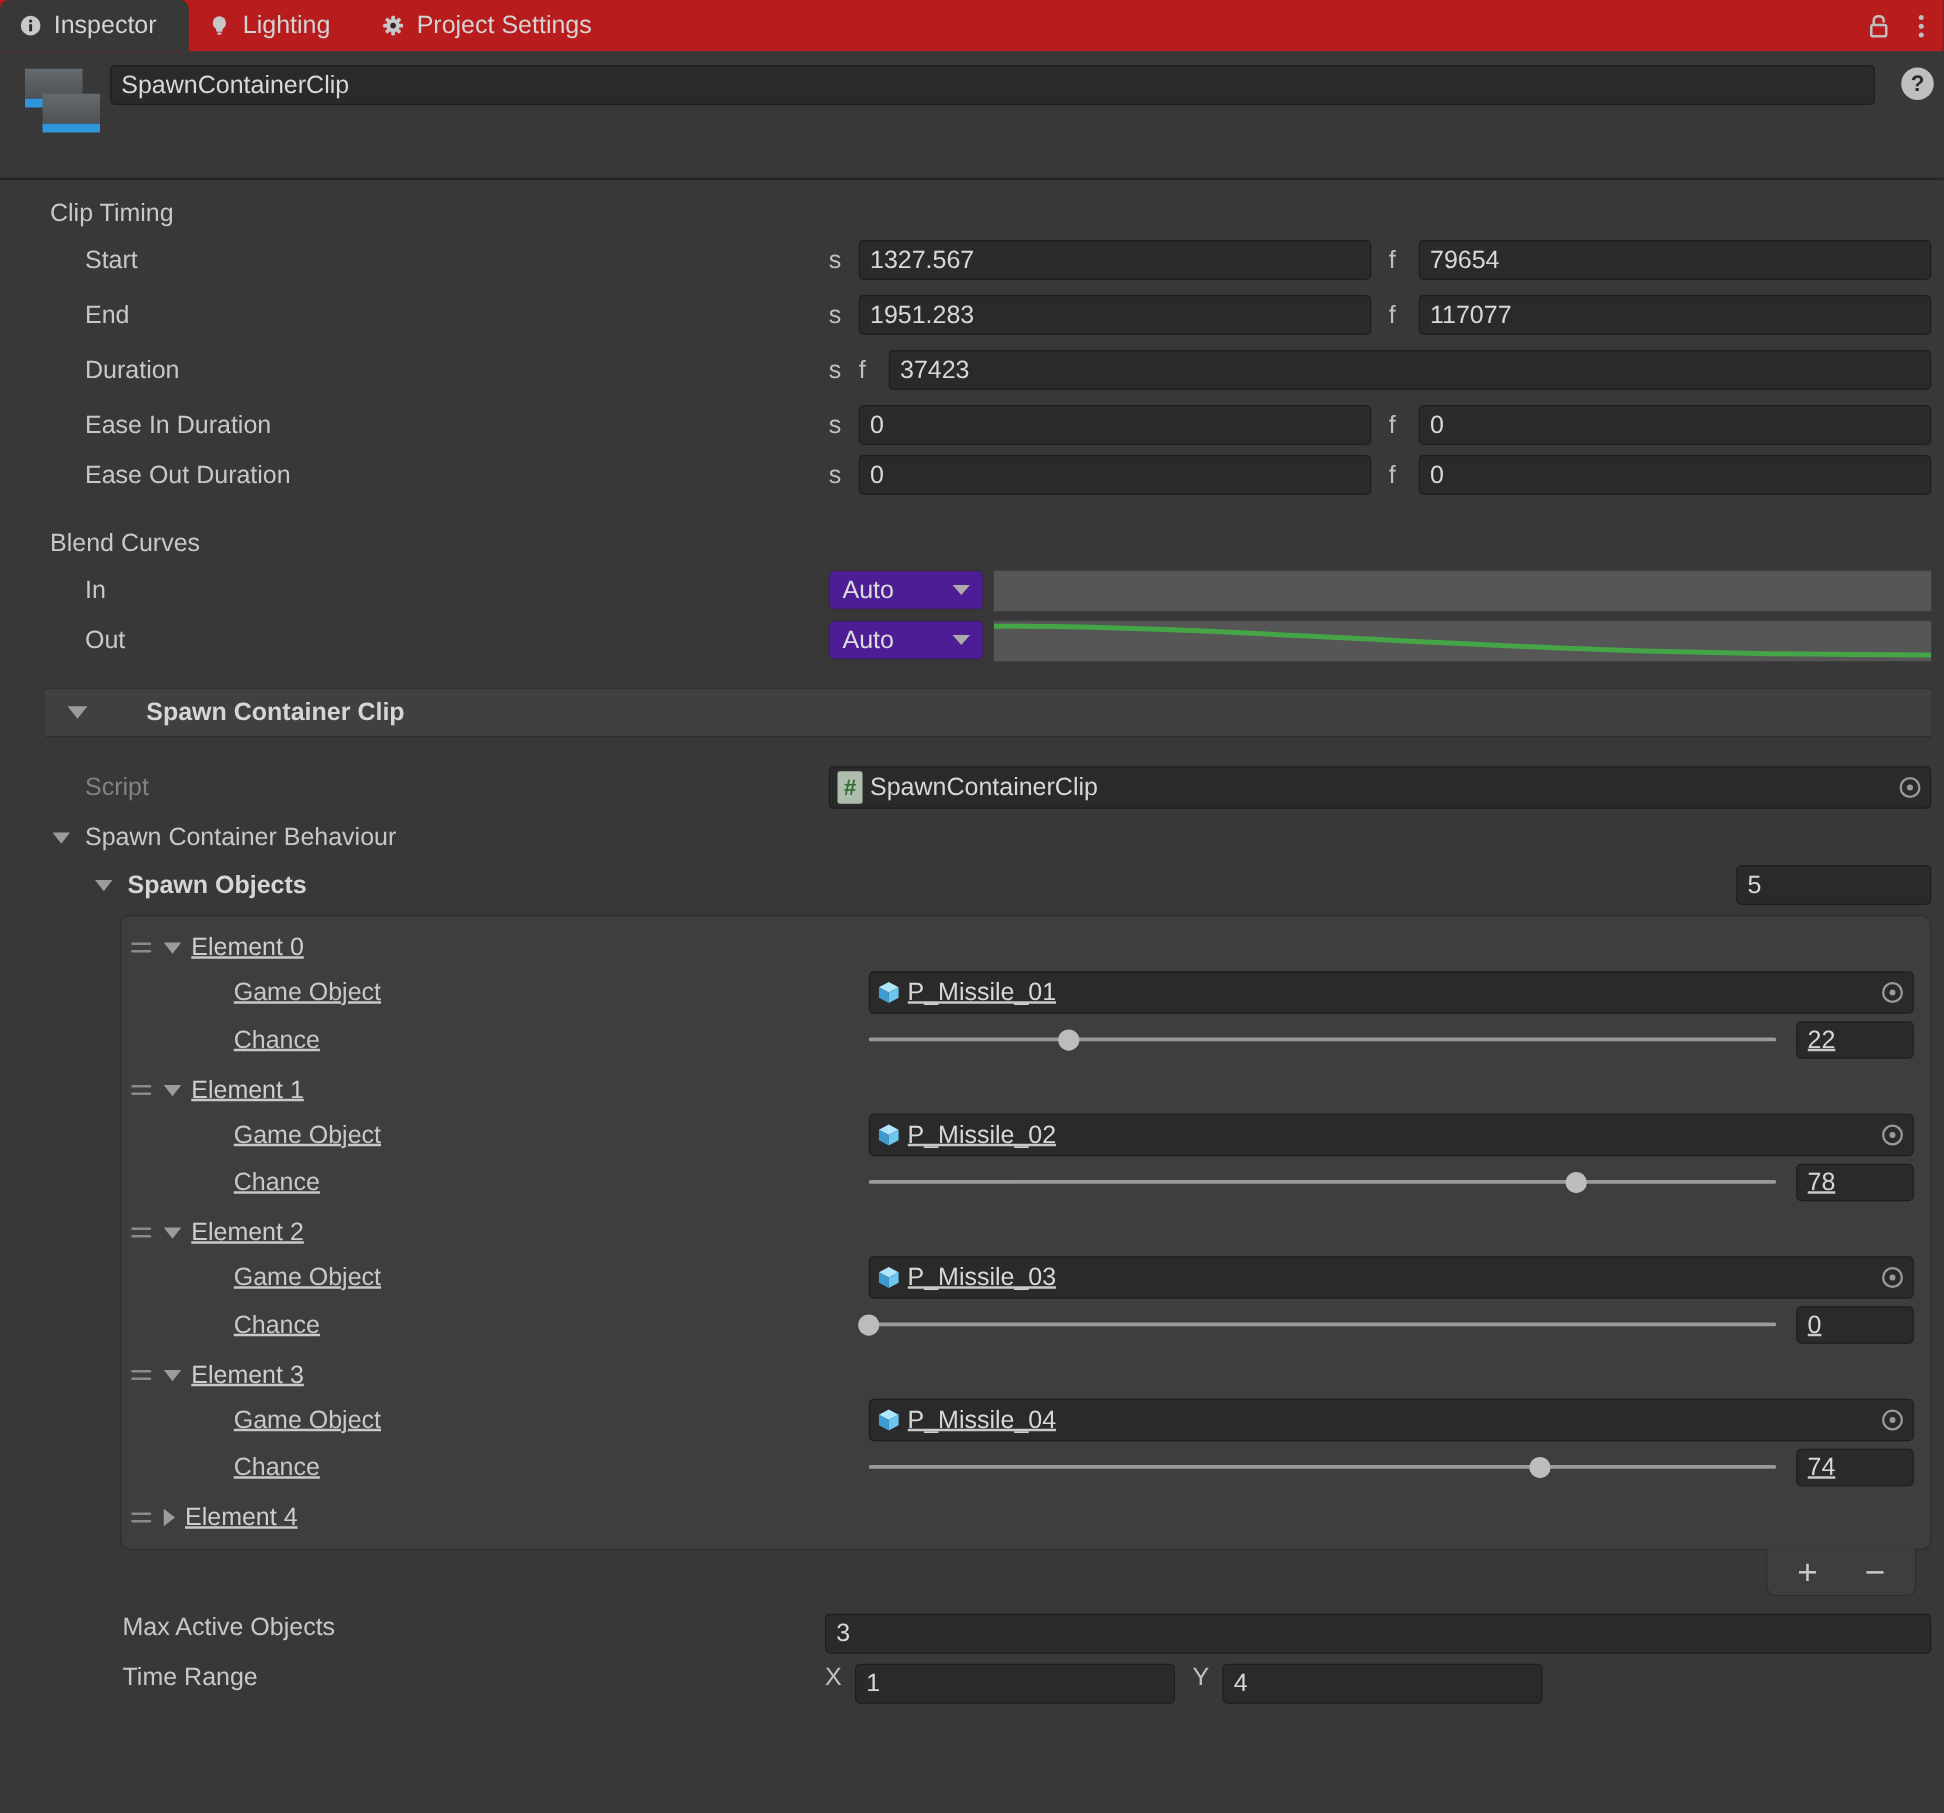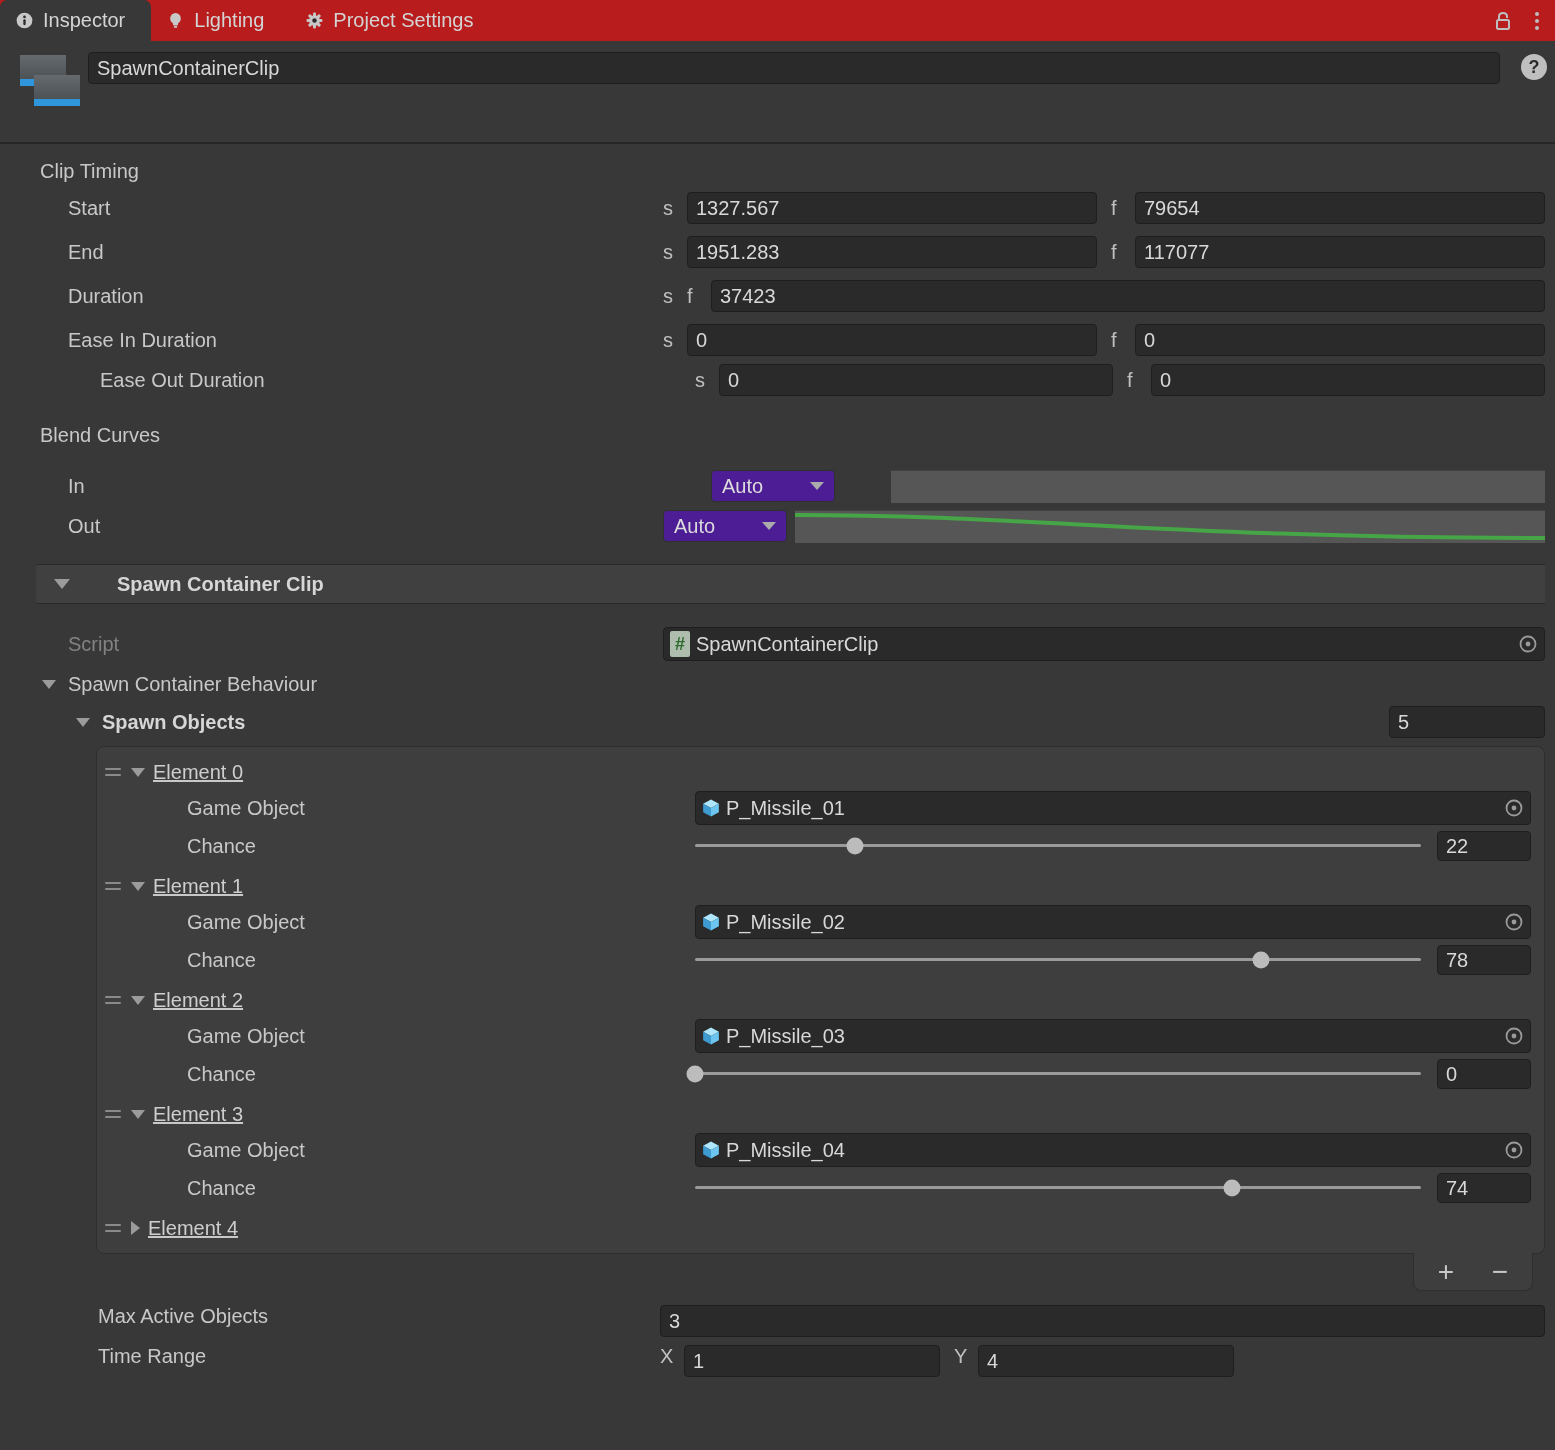--- a/index.html
+++ b/index.html
@@ -67,21 +67,21 @@
   .size-field{margin-left:auto;flex:0 0 156px;}
 
   
   .array-box{box-sizing:border-box;margin:8px 10px 0 96px;background:#3E3E3E;border:1px solid #2E2E2E;
              border-radius:8px;padding:6px 13px 6px 8px;}
   .el-header{display:flex;align-items:center;height:38px;gap:6px;text-decoration:underline;}
   .el-header.gap{margin-top:6px;}
   .drag-handle{width:18px;display:flex;flex-direction:column;gap:4px;margin-right:2px;}
   .drag-handle span{height:2px;background:#8A8A8A;border-radius:1px;width:16px;}
   .el-label{margin-left:2px;color:#CECECE;}
-  .erow{display:flex;align-items:center;height:34px;}
+  .erow{display:flex;align-items:center;height:34px;text-decoration:underline;}
   .erow.chance{height:30px;margin-top:6px;}
   .elabel{flex:0 0 590px;padding-left:82px;box-sizing:border-box;}
   .slider{position:relative;flex:1 1 0;height:30px;margin-right:16px;}
   .slider::before{content:"";position:absolute;left:0;right:0;top:50%;height:3px;margin-top:-2px;background:#9A9A9A;border-radius:2px;}
   .thumb{position:absolute;top:50%;left:var(--pct,0%);width:17px;height:17px;transform:translate(-50%,-50%);
          background:#BCBCBC;border-radius:50%;}
   .chance-field{flex:0 0 94px;height:30px;}
 
   .array-footer{display:flex;align-items:center;justify-content:center;gap:10px;box-sizing:border-box;
                 width:120px;height:38px;margin:-1px 22px 0 auto;background:#3E3E3E;border:1px solid #2E2E2E;border-top:none;
@@ -180,31 +180,31 @@
     </div>
 
     <div class="frow" style="margin-top:12px;margin-bottom:8px;">
       <div class="flabel">Ease In Duration</div>
       <div class="unit">s</div>
       <input class="tfield grow sgap" type="text" value="0" style="">
       <div class="unit">f</div>
       <input class="tfield grow" type="text" value="0" style="">
     </div>
 
-    <div class="frow" style="margin-bottom:0;padding-left:32px;">
+    <div class="frow" style="margin-bottom:0;">
       <div class="flabel">Ease Out Duration</div>
       <div class="unit">s</div>
       <input class="tfield grow sgap" type="text" value="0" style="">
       <div class="unit">f</div>
       <input class="tfield grow" type="text" value="0" style="">
     </div>
 
     <div class="section-title" style="margin-top:24px;">Blend Curves</div>
 
-    <div class="frow" style="margin-top:20px;margin-bottom:8px;gap:48px;">
+    <div class="frow" style="margin-top:6px;margin-bottom:8px;">
       <div class="flabel">In</div>
       <div class="dropdown">
         <span>Auto</span>
         <span class="dd-arrow"></span>
       </div>
       <div class="curve"></div>
     </div>
 
     <div class="frow" style="margin-bottom:0;">
       <div class="flabel">Out</div>

